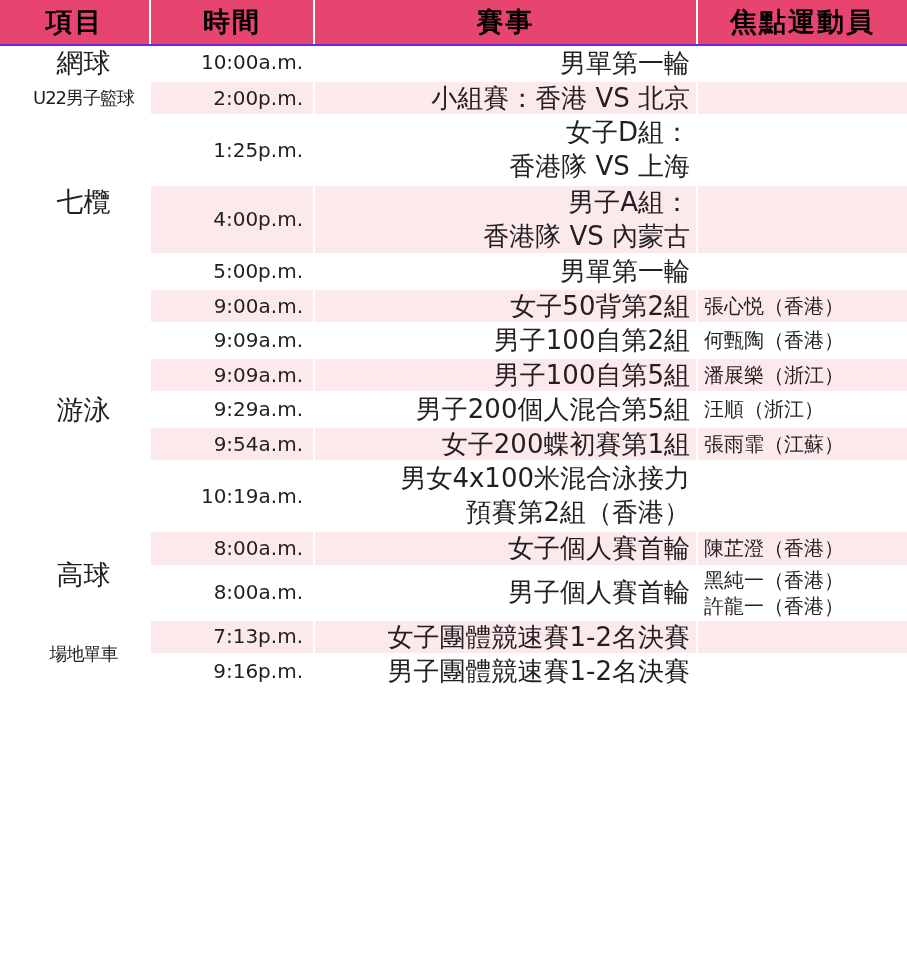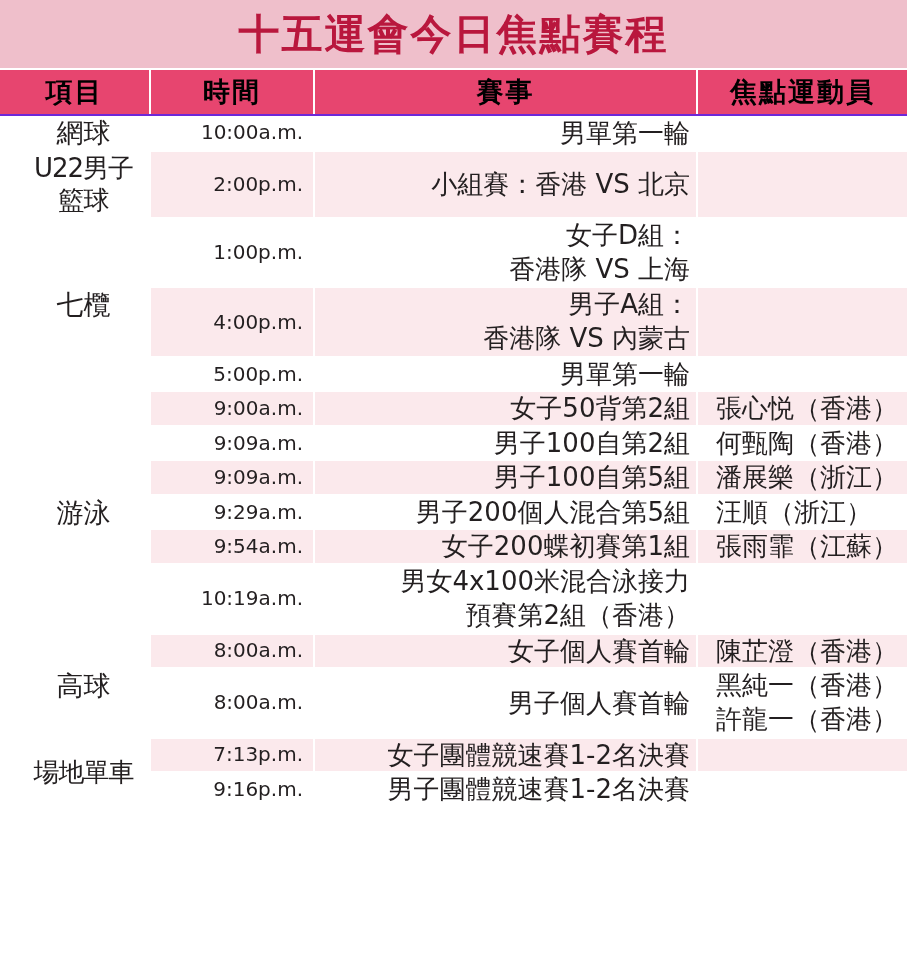--- a/index.html
+++ b/index.html
@@ -75,51 +75,48 @@
     line-height: 1.25;
   }
   tbody td:last-child { border-right: none; }
 
   .cell-item {
     text-align: center;
     background: #ffffff;
     font-size: 27px;
     padding-left: 24px;
   }
-  .cell-item.small { font-size: 26px; letter-spacing: -1px; }
+  .cell-item.small { font-size: 18px; letter-spacing: -1px; }
   .cell-time {
     text-align: right;
     padding-right: 10px;
     font-size: 20px;
   }
   .cell-event {
     text-align: right;
     padding-left: 10px;
   }
   .cell-athlete {
     text-align: left;
-    padding-left: 18px;
-    font-size: 26px;
+    padding-left: 6px;
+    font-size: 20px;
   }
   .row-a td { background: #ffffff; }
   .row-b td { background: #fbe9ec; }
 
   
   td.cell-item { background: #ffffff !important; }
 
   .two-line { line-height: 1.3; }
 </style>
 </head>
 <body>
 
 <div class="sheet">
 
-  <div class="title-bar">
-    <div class="title-text">十五運會今日焦點賽程</div>
-  </div>
 
   <table class="sched">
     <colgroup>
       <col class="c-item">
         <col class="c-time">
         <col class="c-event">
         <col class="c-athl">
     </colgroup>
     <thead>
       <tr>
@@ -137,21 +134,21 @@
           <td class="cell-athlete"></td>
         </tr>
         <tr class="row-b">
           <td class="cell-item small" rowspan="1">U22男子籃球</td>
           <td class="cell-time">2:00p.m.</td>
           <td class="cell-event">小組賽：香港 VS 北京</td>
           <td class="cell-athlete"></td>
         </tr>
         <tr class="row-a">
           <td class="cell-item" rowspan="3">七欖</td>
-          <td class="cell-time">1:00p.m.</td>
+          <td class="cell-time">1:25p.m.</td>
           <td class="cell-event two-line">女子D組：<br>香港隊 VS 上海</td>
           <td class="cell-athlete"></td>
         </tr>
         <tr class="row-b">
           <td class="cell-time">4:00p.m.</td>
           <td class="cell-event two-line">男子A組：<br>香港隊 VS 內蒙古</td>
           <td class="cell-athlete"></td>
         </tr>
         <tr class="row-a">
           <td class="cell-time">5:00p.m.</td>

